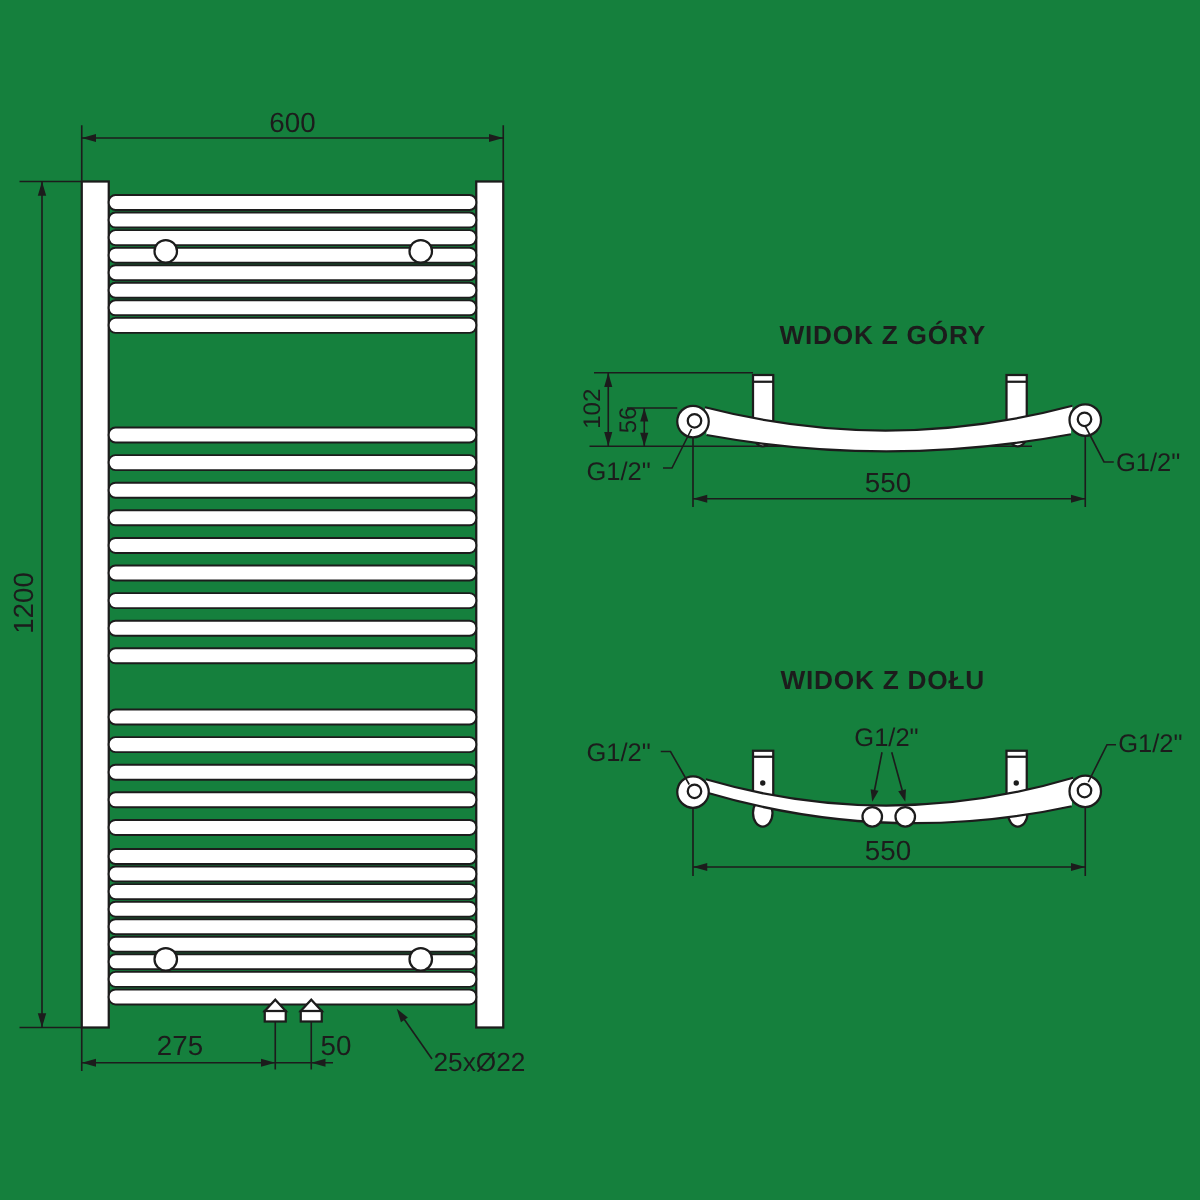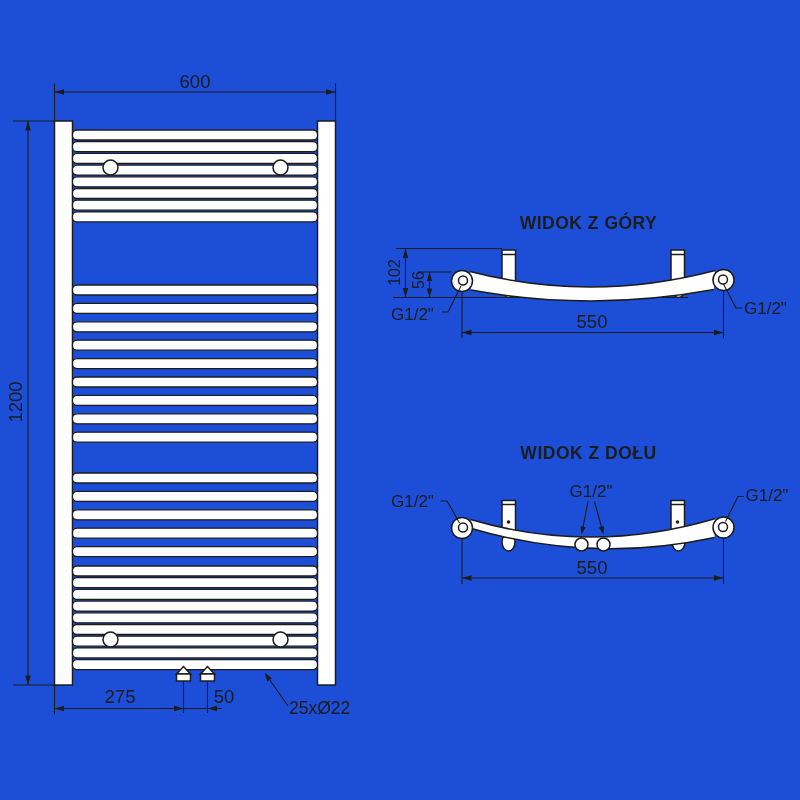--- a/index.html
+++ b/index.html
@@ -1,16 +1,16 @@
 <!DOCTYPE html>
 <html><head>
 <meta charset="utf-8">
 <style>
   html,body{margin:0;padding:0;background:#ffffff;}
-  .canvas{position:relative;width:800px;height:800px;background:#1d4ed8;overflow:hidden;}
+  .canvas{position:relative;width:800px;height:800px;background:#15803d;overflow:hidden;}
   svg{display:block;}
   .ln{stroke:#1c1c1c;stroke-width:1.5;fill:none;stroke-linecap:butt;}
   .thin{stroke-width:1.1;}
   .wh{fill:#ffffff;stroke:#1c1c1c;stroke-width:1.5;}
   .rung{fill:#ffffff;stroke:#1c1c1c;stroke-width:1.3;}
   .ar{fill:#1c1c1c;stroke:none;}
   .dot{fill:#1c1c1c;stroke:none;}
   text{font-family:"Liberation Sans",sans-serif;fill:#1c1c1c;}
   .dim{font-size:18.5px;}
   .dimsm{font-size:16px;}

